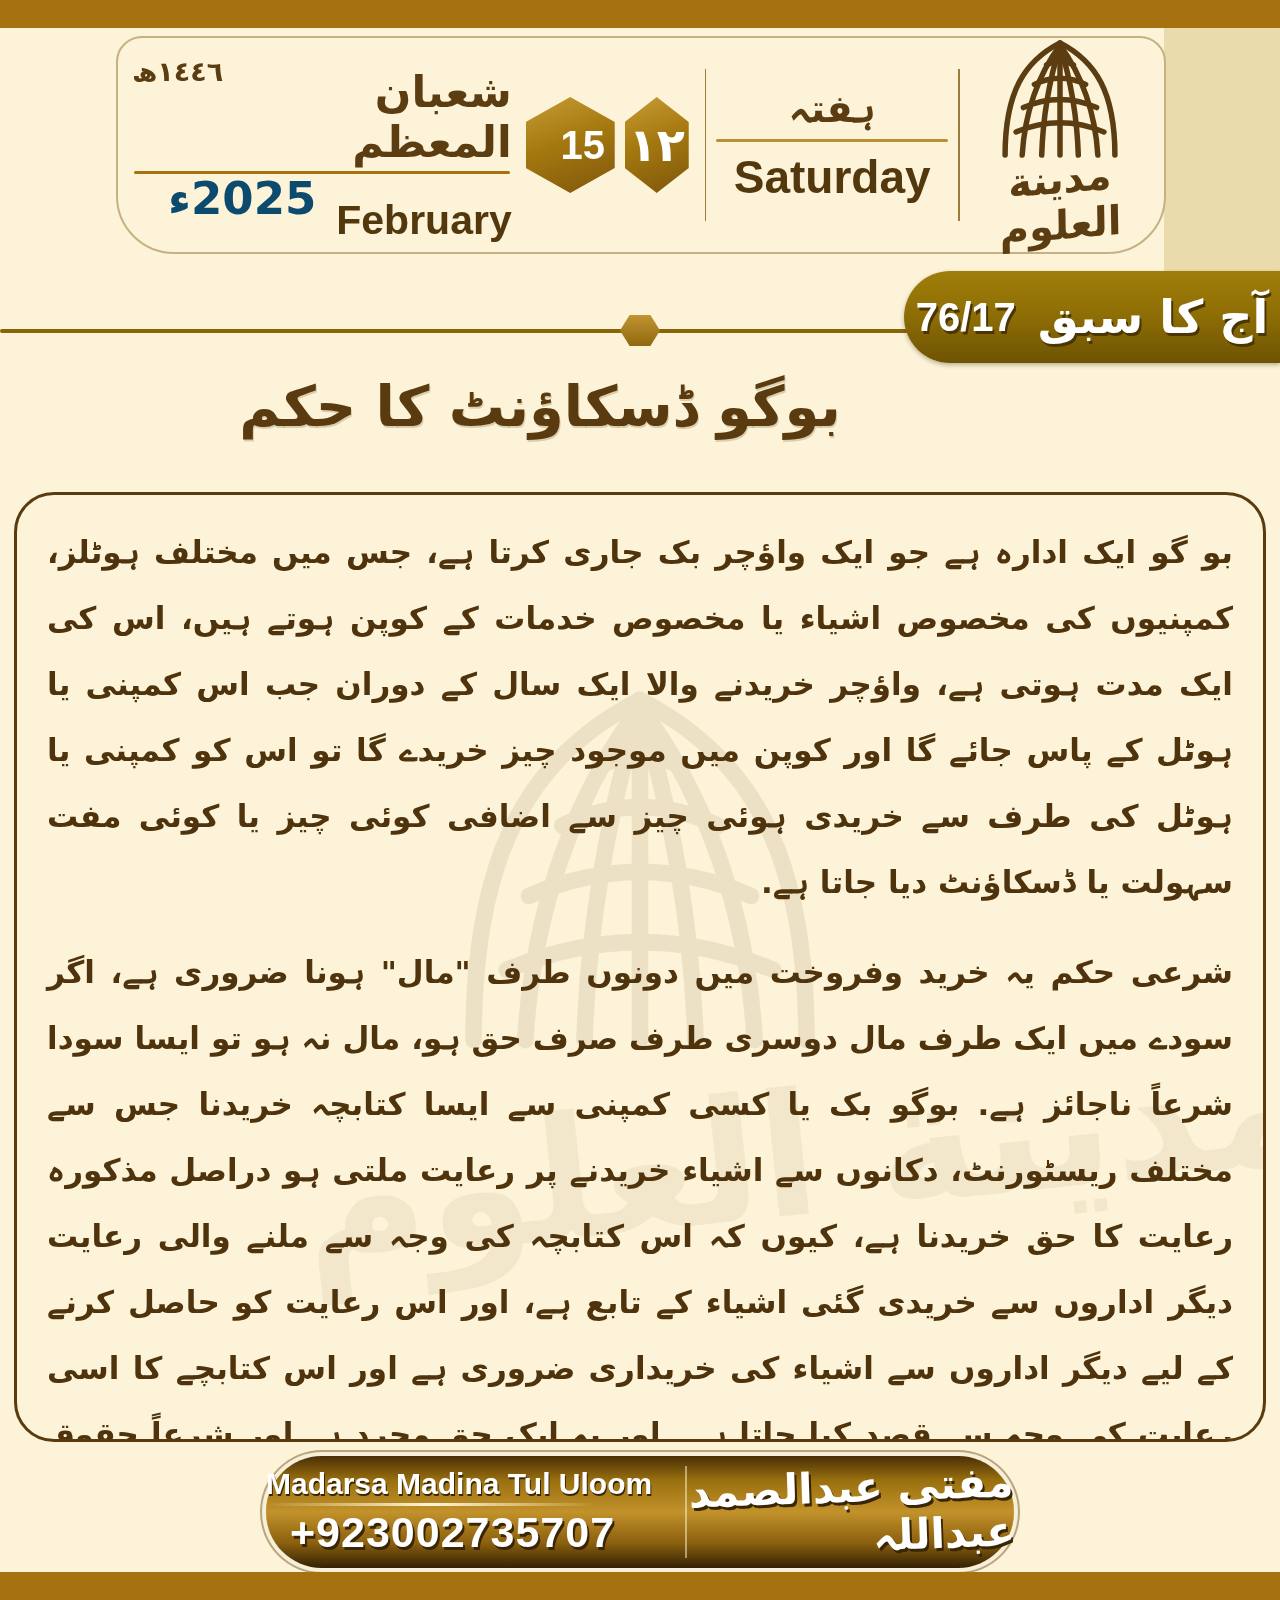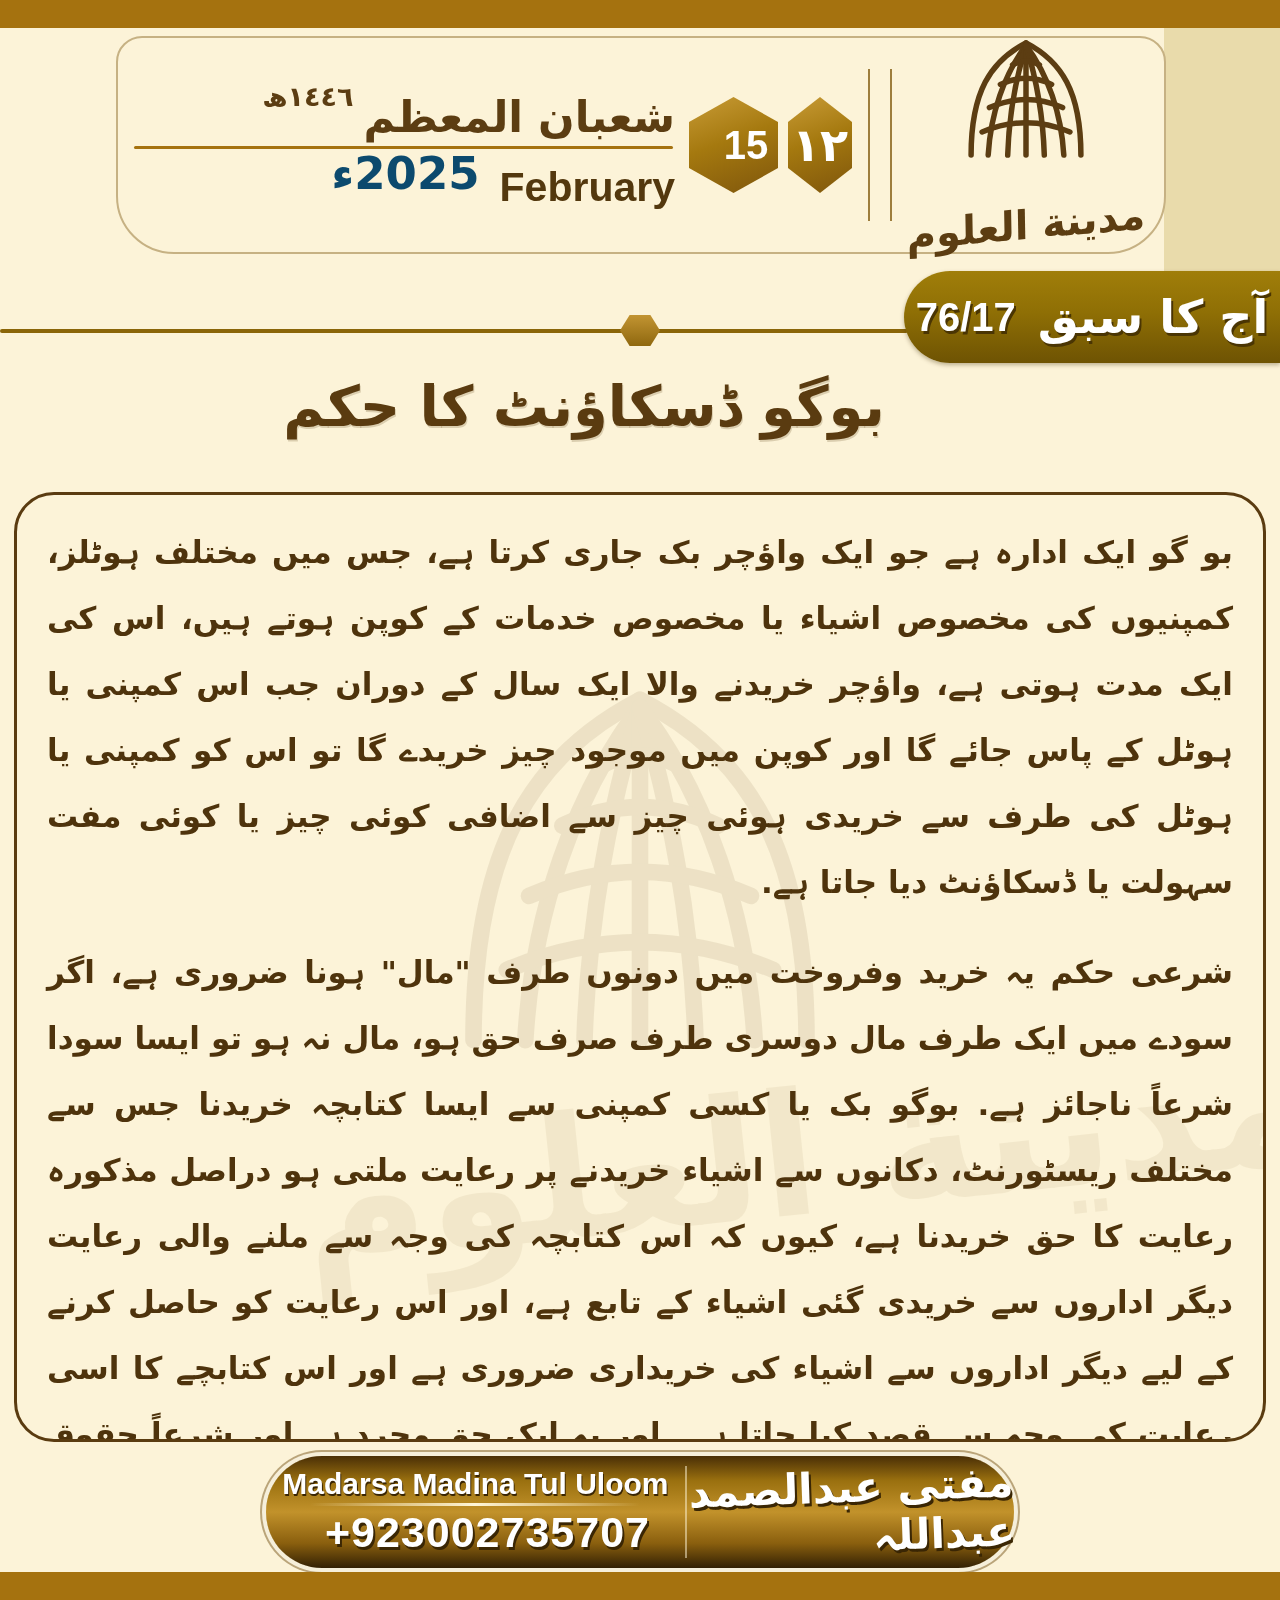--- a/index.html
+++ b/index.html
@@ -32,58 +32,58 @@
     background:linear-gradient(160deg,#C89B36 0%,#A5790F 45%,#7F560C 100%);
     display:flex;align-items:center;justify-content:center;color:#fff;font-weight:bold;}
   .hex.hijri{font-size:46px;}
   .hex.greg{font-family:"Liberation Sans",sans-serif;font-size:40px;padding-left:25px;}
   .date-text-col{flex:1;display:flex;flex-direction:column;}
   .hijri-row{direction:rtl;display:flex;align-items:baseline;gap:10px;padding-top:10px;}
   .hijri-month{font-size:43px;font-weight:bold;color:#5C3D12;}
   .hijri-year{font-size:27px;font-weight:bold;color:#5C3D12;position:relative;top:-26px;}
   .date-line{height:3px;background:#A5720F;border-radius:2px;margin:4px 2px 6px 2px;}
   .greg-row{direction:rtl;display:flex;align-items:center;gap:20px;}
-  .greg-month{font-family:"Liberation Sans",sans-serif;font-size:41px;font-weight:bold;color:#53380E;position:relative;top:6px;}
+  .greg-month{font-family:"Liberation Sans",sans-serif;font-size:41px;font-weight:bold;color:#53380E;position:relative;top:14px;}
   .greg-year{font-size:45px;font-weight:bold;color:#0c4a6e;position:relative;top:-8px;margin-left:36px;}
 
   
   .lesson-line{position:absolute;left:0;top:329px;width:908px;height:4px;background:#8A6508;border-radius:2px;}
   .lesson-bead{position:absolute;left:620px;top:315px;width:40px;height:31px;
     clip-path:polygon(24% 0,76% 0,100% 50%,76% 100%,24% 100%,0 50%);
     background:linear-gradient(180deg,#C29432,#8F680F);}
   .lesson-banner{position:absolute;left:904px;top:271px;width:376px;height:92px;
     border-radius:46px 0 0 46px;
     background:linear-gradient(180deg,#A07E0A 0%,#8F6F05 45%,#6E5303 100%);
     display:flex;direction:rtl;align-items:center;justify-content:center;gap:22px;
     box-shadow:0 2px 4px rgba(70,50,5,.35);}
   .lesson-label{font-size:46px;font-weight:bold;color:#fff;text-shadow:2px 3px 0 #4A3503;}
   .lesson-number{font-family:"Liberation Sans",sans-serif;font-size:40px;font-weight:bold;color:#fff;text-shadow:2px 3px 0 #4A3503;}
 
   
   .page-title{position:absolute;left:0;top:374px;width:1080px;text-align:center;direction:rtl;
-    font-size:56px;font-weight:bold;color:#5A3B10;text-shadow:1px 2px 0 rgba(90,60,16,.2);padding-left:44px;}
+    font-size:56px;font-weight:bold;color:#5A3B10;text-shadow:1px 2px 0 rgba(90,60,16,.2);}
 
   
   .body-box{position:absolute;left:14px;top:492px;width:1252px;height:950px;box-sizing:border-box;
     border:3px solid #5A3B10;border-radius:40px;padding:24px 30px 16px 30px;overflow:hidden;}
   .watermark-dome{position:absolute;top:190px;left:50%;transform:translateX(-50%);width:470px;height:370px;opacity:.09;}
   .watermark-script{position:absolute;bottom:170px;left:-20px;width:1320px;font-size:170px;font-weight:bold;
     color:#7A5A20;opacity:.07;transform:rotate(-6deg);white-space:nowrap;direction:rtl;}
   .body-text{position:relative;direction:rtl;text-align:justify;text-align-last:right;
     font-size:31px;font-weight:bold;line-height:66px;color:#4E330C;}
   .body-text p{margin:0 0 24px 0;}
   .body-text p:last-child{margin-bottom:0;}
 
   
   .footer-pill{position:absolute;left:266px;top:1456px;width:748px;height:112px;box-sizing:border-box;
     border-radius:58px;
     background:linear-gradient(180deg,#4A2F06 0%,#9A700F 22%,#C2922B 50%,#8A5F0E 78%,#332104 100%);
     box-shadow:0 0 0 4px #F6EFDA,0 0 0 6px rgba(120,85,25,.5);
     display:flex;align-items:stretch;}
-  .footer-left{width:56%;display:flex;flex-direction:column;align-items:center;justify-content:center;gap:2px;}
+  .footer-left{width:56%;display:flex;flex-direction:column;justify-content:center;gap:2px;}
   .org-name{font-family:"Liberation Sans",sans-serif;font-size:30px;font-weight:bold;color:#fff;
     text-shadow:1px 2px 0 #3A2604;}
   .footer-line{width:330px;height:3px;background:linear-gradient(90deg,rgba(255,255,255,0),#FFF6D8,rgba(255,255,255,0));}
   .phone{font-family:"Liberation Sans",sans-serif;font-size:43px;font-weight:bold;color:#fff;letter-spacing:1px;
     text-shadow:2px 3px 0 #3A2604;margin-left:24px;}
   .footer-vdiv{width:2px;background:rgba(255,246,216,.5);margin:10px 0;}
   .footer-right{flex:1;display:flex;align-items:center;justify-content:center;direction:rtl;}
   .mufti-name{font-size:42px;font-weight:bold;color:#fff;text-shadow:2px 3px 0 #3A2604;transform:rotate(-2deg);}
 
   svg .stroke{fill:none;stroke:#5C3D12;stroke-width:4.5;stroke-linecap:round;}
@@ -112,20 +112,25 @@
           <path d="M39,38 Q60,28 81,38"></path>
           <path d="M30,57 Q60,44 90,57"></path>
           <path d="M24,77 Q60,62 96,77"></path>
         </g>
       </svg>
       <div class="logo-script">مدينة العلوم</div>
     </div>
 
     <div class="vdiv"></div>
 
+    <div class="weekday-block">
+      <div class="weekday-ur">ہفتہ</div>
+      <div class="weekday-line"></div>
+      <div class="weekday-en">Saturday</div>
+    </div>
 
     <div class="vdiv"></div>
 
     <div class="dates-block">
       <div class="hex-col">
         <div class="hex hijri">١٢</div>
         <div class="hex greg">15</div>
       </div>
       <div class="date-text-col">
         <div class="hijri-row">

